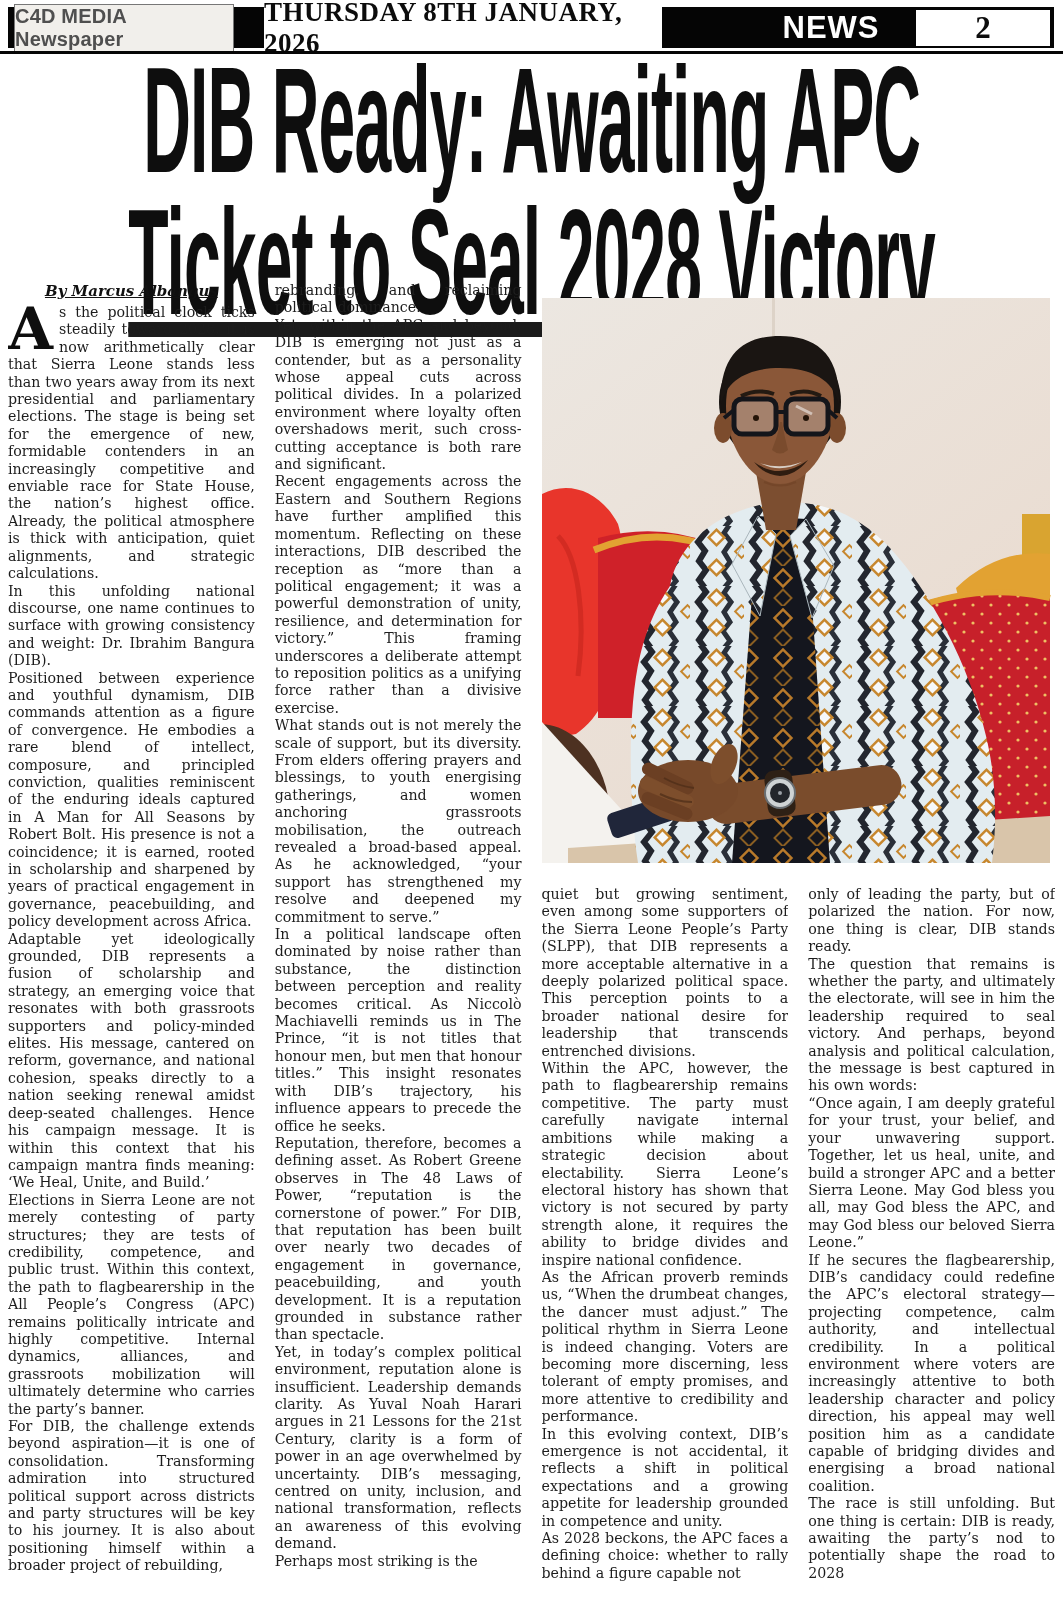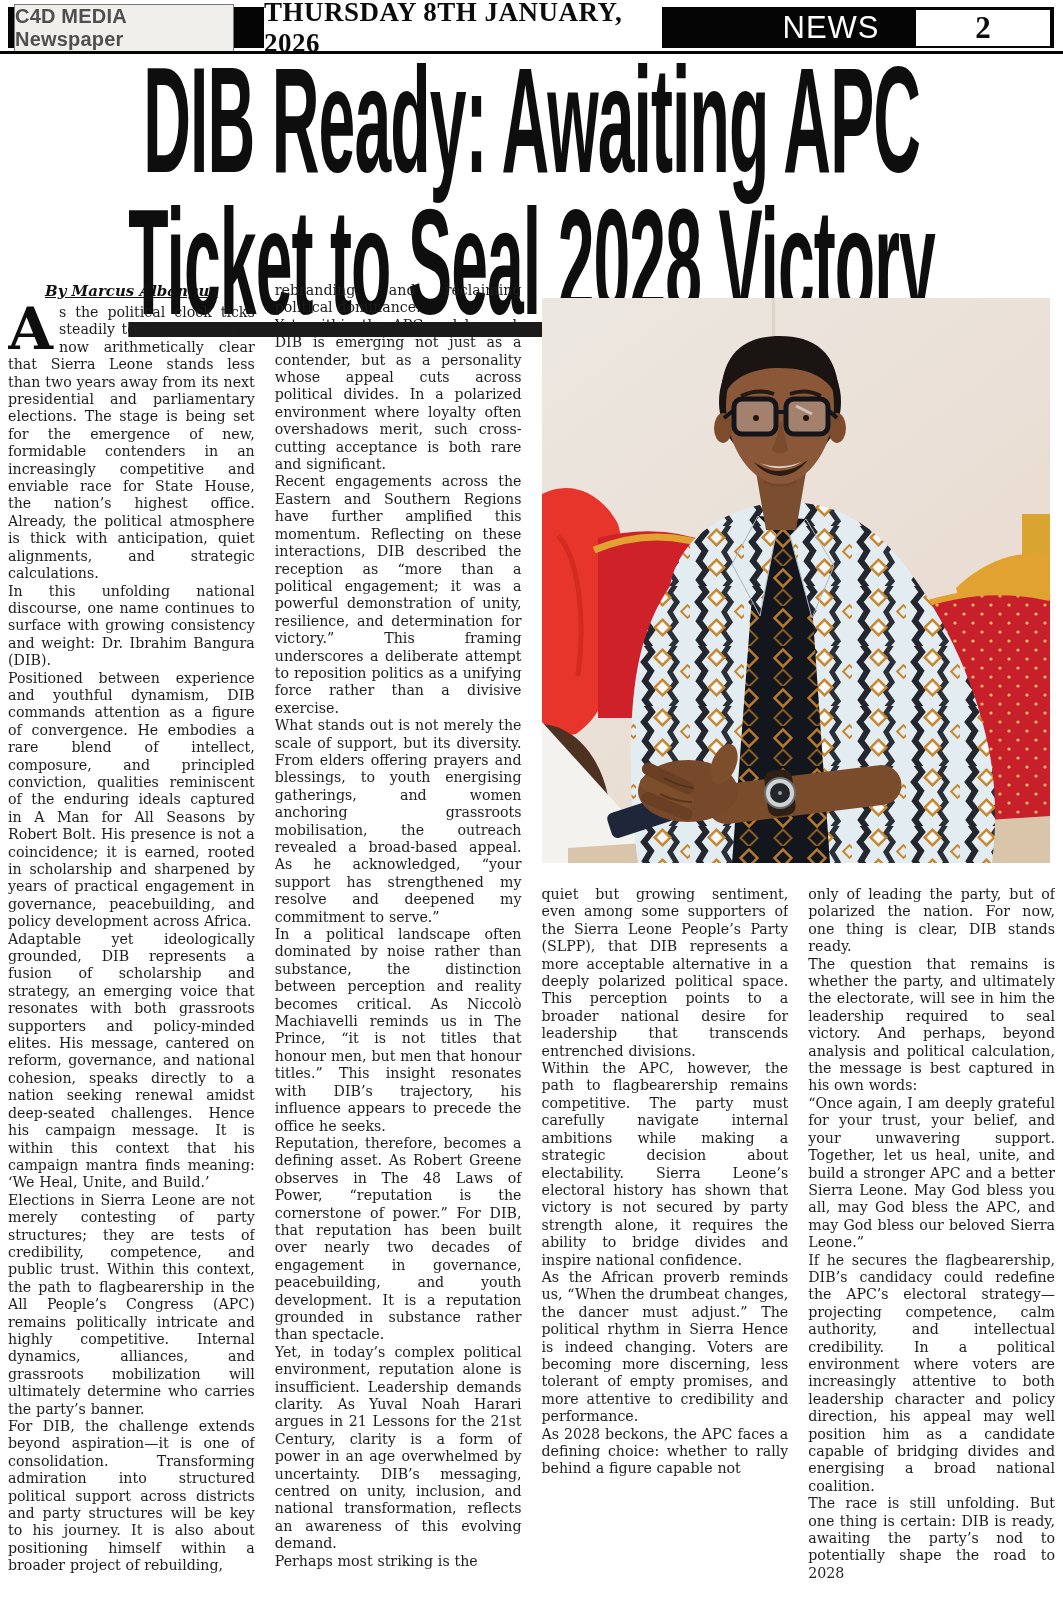--- a/index.html
+++ b/index.html
@@ -24,21 +24,21 @@
   .date-box{
     flex:0 0 398px; margin:2px 8px; background:#ffffff;
     font-family:"Liberation Serif","DejaVu Serif",serif;
     font-weight:bold; font-size:27px; color:#0c0c0c; letter-spacing:0.5px;
   }
   .mh-gap2{flex:0 0 6px;}
   .blank-box{flex:0 0 70px; margin:2px 0; background:#ffffff;}
   .news-zone{
     flex:1 1 auto;
     font-family:"Liberation Sans","DejaVu Sans",sans-serif;
-    font-weight:normal; font-size:31px; color:#ffffff; letter-spacing:1px;
+    font-weight:bold; font-size:31px; color:#ffffff; letter-spacing:1px;
   }
   .page-box{
     flex:0 0 134px; margin:2px 4px 2px 0; background:#ffffff;
     font-family:"Liberation Serif","DejaVu Serif",serif;
     font-weight:bold; font-size:31px; color:#0c0c0c;
   }
   .mh-rule{position:absolute; top:51px; left:0; right:0; height:3px; background:#050505;}
 
   
   .headline{position:absolute; top:56px; left:0; width:100%;}
@@ -119,21 +119,22 @@
         <p class="para">Recent engagements across the Eastern and Southern Regions have further amplified this momentum. Reflecting on these interactions, DIB described the reception as “more than a political engagement; it was a powerful demonstration of unity, resilience, and determination for victory.” This framing underscores a deliberate attempt to reposition politics as a unifying force rather than a divisive exercise.</p>
         <p class="para">What stands out is not merely the scale of support, but its diversity. From elders offering prayers and blessings, to youth energising gatherings, and women anchoring grassroots mobilisation, the outreach revealed a broad-based appeal. As he acknowledged, “your support has strengthened my resolve and deepened my commitment to serve.”</p>
         <p class="para">In a political landscape often dominated by noise rather than substance, the distinction between perception and reality becomes critical. As Niccolò Machiavelli reminds us in The Prince, “it is not titles that honour men, but men that honour titles.” This insight resonates with DIB’s trajectory, his influence appears to precede the office he seeks.</p>
         <p class="para">Reputation, therefore, becomes a defining asset. As Robert Greene observes in The 48 Laws of Power, “reputation is the cornerstone of power.” For DIB, that reputation has been built over nearly two decades of engagement in governance, peacebuilding, and youth development. It is a reputation grounded in substance rather than spectacle.</p>
         <p class="para">Yet, in today’s complex political environment, reputation alone is insufficient. Leadership demands clarity. As Yuval Noah Harari argues in 21 Lessons for the 21st Century, clarity is a form of power in an age overwhelmed by uncertainty. DIB’s messaging, centred on unity, inclusion, and national transformation, reflects an awareness of this evolving demand.</p>
         <p class="para">Perhaps most striking is the</p>
       </div>
     <div class="col col-offset">
         <p class="para">quiet but growing sentiment, even among some supporters of the Sierra Leone People’s Party (SLPP), that DIB represents a more acceptable alternative in a deeply polarized political space. This perception points to a broader national desire for leadership that transcends entrenched divisions.</p>
         <p class="para">Within the APC, however, the path to flagbearership remains competitive. The party must carefully navigate internal ambitions while making a strategic decision about electability. Sierra Leone’s electoral history has shown that victory is not secured by party strength alone, it requires the ability to bridge divides and inspire national confidence.</p>
-        <p class="para">As the African proverb reminds us, “When the drumbeat changes, the dancer must adjust.” The political rhythm in Sierra Hence is indeed changing. Voters are becoming more discerning, less tolerant of empty promises, and more attentive to credibility and performance.</p>
+        <p class="para">As the African proverb reminds us, “When the drumbeat changes, the dancer must adjust.” The political rhythm in Sierra Leone is indeed changing. Voters are becoming more discerning, less tolerant of empty promises, and more attentive to credibility and performance.</p>
+        <p class="para">In this evolving context, DIB’s emergence is not accidental, it reflects a shift in political expectations and a growing appetite for leadership grounded in competence and unity.</p>
         <p class="para">As 2028 beckons, the APC faces a defining choice: whether to rally behind a figure capable not</p>
       </div>
     <div class="col col-offset">
         <p class="para">only of leading the party, but of polarized the nation. For now, one thing is clear, DIB stands ready.</p>
         <p class="para">The question that remains is whether the party, and ultimately the electorate, will see in him the leadership required to seal victory. And perhaps, beyond analysis and political calculation, the message is best captured in his own words:</p>
         <p class="para">“Once again, I am deeply grateful for your trust, your belief, and your unwavering support. Together, let us heal, unite, and build a stronger APC and a better Sierra Leone. May God bless you all, may God bless the APC, and may God bless our beloved Sierra Leone.”</p>
         <p class="para">If he secures the flagbearership, DIB’s candidacy could redefine the APC’s electoral strategy—projecting competence, calm authority, and intellectual credibility. In a political environment where voters are increasingly attentive to both leadership character and policy direction, his appeal may well position him as a candidate capable of bridging divides and energising a broad national coalition.</p>
         <p class="para">The race is still unfolding. But one thing is certain: DIB is ready, awaiting the party’s nod to potentially shape the road to 2028</p>
       </div>
   </div>

